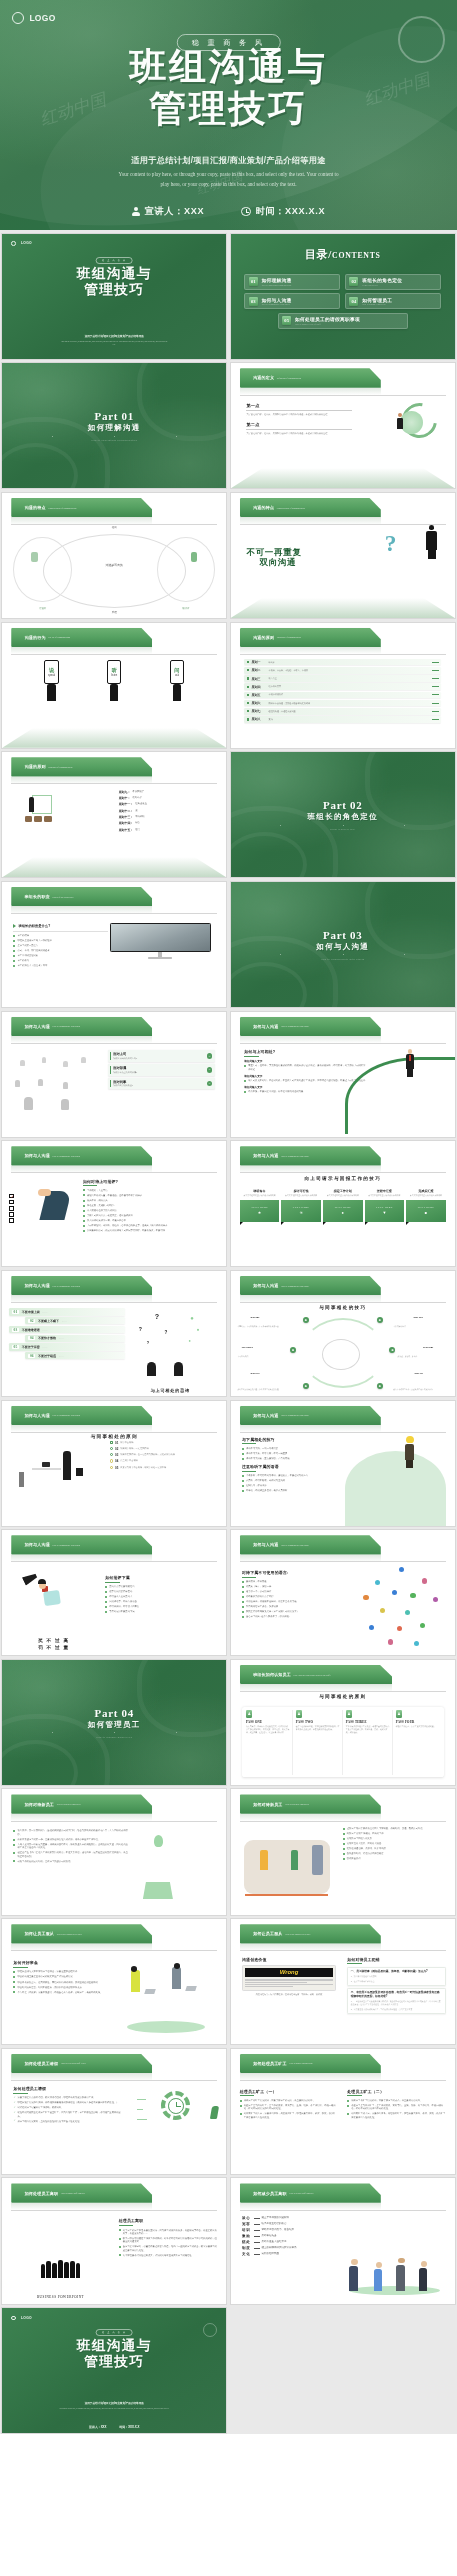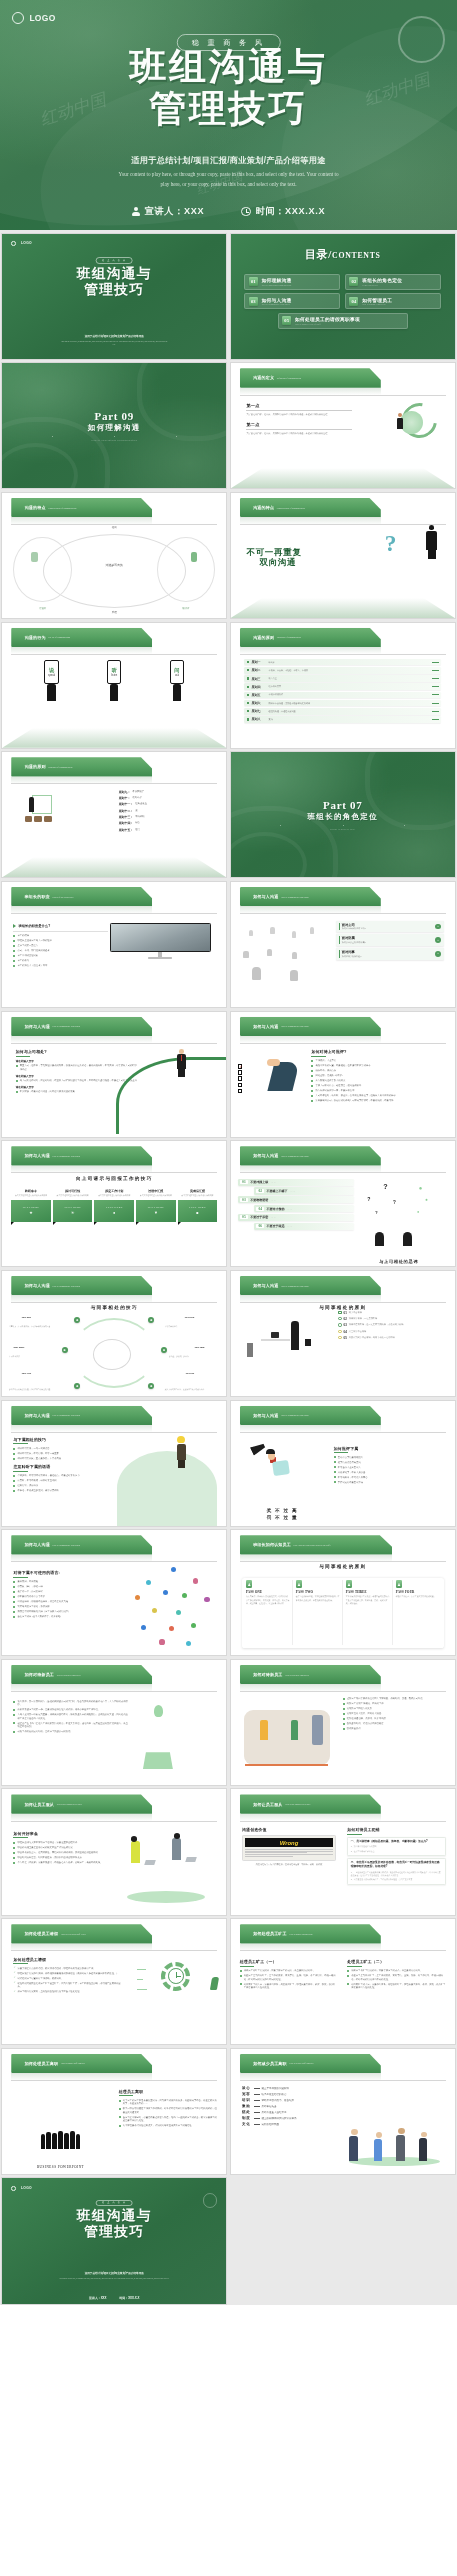--- a/index.html
+++ b/index.html
@@ -311,21 +311,21 @@
             <div class="toc-en">How to Handle Leave of Staff</div>
           </div>
         </div>
       </div>
     </div>
 
     <div class="slide divider">
       <div class="rings"></div>
       <div class="rings2"></div>
       <div class="rings3"></div>
-      <div class="part">Part 09</div>
+      <div class="part">Part 01</div>
       <div class="ptitle">如何理解沟通</div>
       <div class="dots">
           <i style="left:0"></i>
           <i style="left:50%"></i>
           <i style="right:0"></i>
         </div>
       <div class="pen">How to understand communication</div>
     </div>
 
     <div class="slide">
@@ -529,21 +529,21 @@
             <span style="font-size:2.4px;color:#666">智慧</span>
           </div>
       </div>
       <div class="shadowfloor"></div>
     </div>
 
     <div class="slide divider">
       <div class="rings"></div>
       <div class="rings2"></div>
       <div class="rings3"></div>
-      <div class="part">Part 07</div>
+      <div class="part">Part 02</div>
       <div class="ptitle">班组长的角色定位</div>
       <div class="dots">
           <i style="left:0"></i>
           <i style="left:50%"></i>
           <i style="right:0"></i>
         </div>
       <div class="pen">Team leader's role</div>
     </div>
 
     <div class="slide">
@@ -588,20 +588,33 @@
             <span class="tx">员工的知心人（信任者）等等</span>
           </div>
       </div>
       <div style="position:absolute;right:7%;top:33%;width:45%">
         <div style="border:1.3px solid #1d1d1d;border-radius:1.3px;height:29px;background:linear-gradient(160deg,#cdd7d9,#8e9ba0 60%,#6e7b80);"></div>
         <div style="width:4.6px;height:5.2px;background:#bdbdbd;margin:0 auto"></div>
         <div style="width:23.5px;height:2px;background:#bdbdbd;margin:0 auto;border-radius:0.7px"></div>
       </div>
     </div>
 
+    <div class="slide divider">
+      <div class="rings"></div>
+      <div class="rings2"></div>
+      <div class="rings3"></div>
+      <div class="part">Part 03</div>
+      <div class="ptitle">如何与人沟通</div>
+      <div class="dots">
+          <i style="left:0"></i>
+          <i style="left:50%"></i>
+          <i style="right:0"></i>
+        </div>
+      <div class="pen">How to communicate with others</div>
+    </div>
 
     <div class="slide">
       <div class="sbanner">
         <span class="zh">如何与人沟通</span>
         <span class="en">How to communicate with others</span>
       </div>
       <div class="sb-shadow"></div>
       <div class="sb-rule"></div>
       <div style="position:absolute;left:4%;top:34%;width:40%;height:55%;">
         <div style="position:absolute;left:10%;top:8%;width:4.6px;height:6.5px;background:#d2d2d2;border-radius:2px 2px 0.7px 0.7px"></div>
@@ -1073,20 +1086,33 @@
         <div style="position:absolute;left:28%;top:52%;width:5.2px;height:5.2px;border-radius:50%;background:#d9c44d"></div>
         <div style="position:absolute;left:54%;top:54%;width:5.2px;height:5.2px;border-radius:50%;background:#4ec0b3"></div>
         <div style="position:absolute;left:16%;top:72%;width:5.2px;height:5.2px;border-radius:50%;background:#3a7fd5"></div>
         <div style="position:absolute;left:46%;top:74%;width:5.2px;height:5.2px;border-radius:50%;background:#e06a50"></div>
         <div style="position:absolute;left:70%;top:70%;width:5.2px;height:5.2px;border-radius:50%;background:#56b35d"></div>
         <div style="position:absolute;left:36%;top:90%;width:5.2px;height:5.2px;border-radius:50%;background:#d06a8c"></div>
         <div style="position:absolute;left:64%;top:92%;width:5.2px;height:5.2px;border-radius:50%;background:#49b9d0"></div>
       </div>
     </div>
 
+    <div class="slide divider">
+      <div class="rings"></div>
+      <div class="rings2"></div>
+      <div class="rings3"></div>
+      <div class="part">Part 04</div>
+      <div class="ptitle">如何管理员工</div>
+      <div class="dots">
+          <i style="left:0"></i>
+          <i style="left:50%"></i>
+          <i style="right:0"></i>
+        </div>
+      <div class="pen">How to Manage Employees</div>
+    </div>
 
     <div class="slide">
       <div class="sbanner" style="width:68%">
         <span class="zh">班组长如何认知员工</span>
         <span class="en">How does the class leader perceive the staff?</span>
       </div>
       <div class="sb-shadow" style="width:68%"></div>
       <div class="sb-rule"></div>
       <div style="position:absolute;left:0;right:0;top:27%;text-align:center" class="cn-head">与同事相处的原则</div>
       <div class="pass-card" style="position:absolute;left:5%;right:5%;top:38%;bottom:6%">

